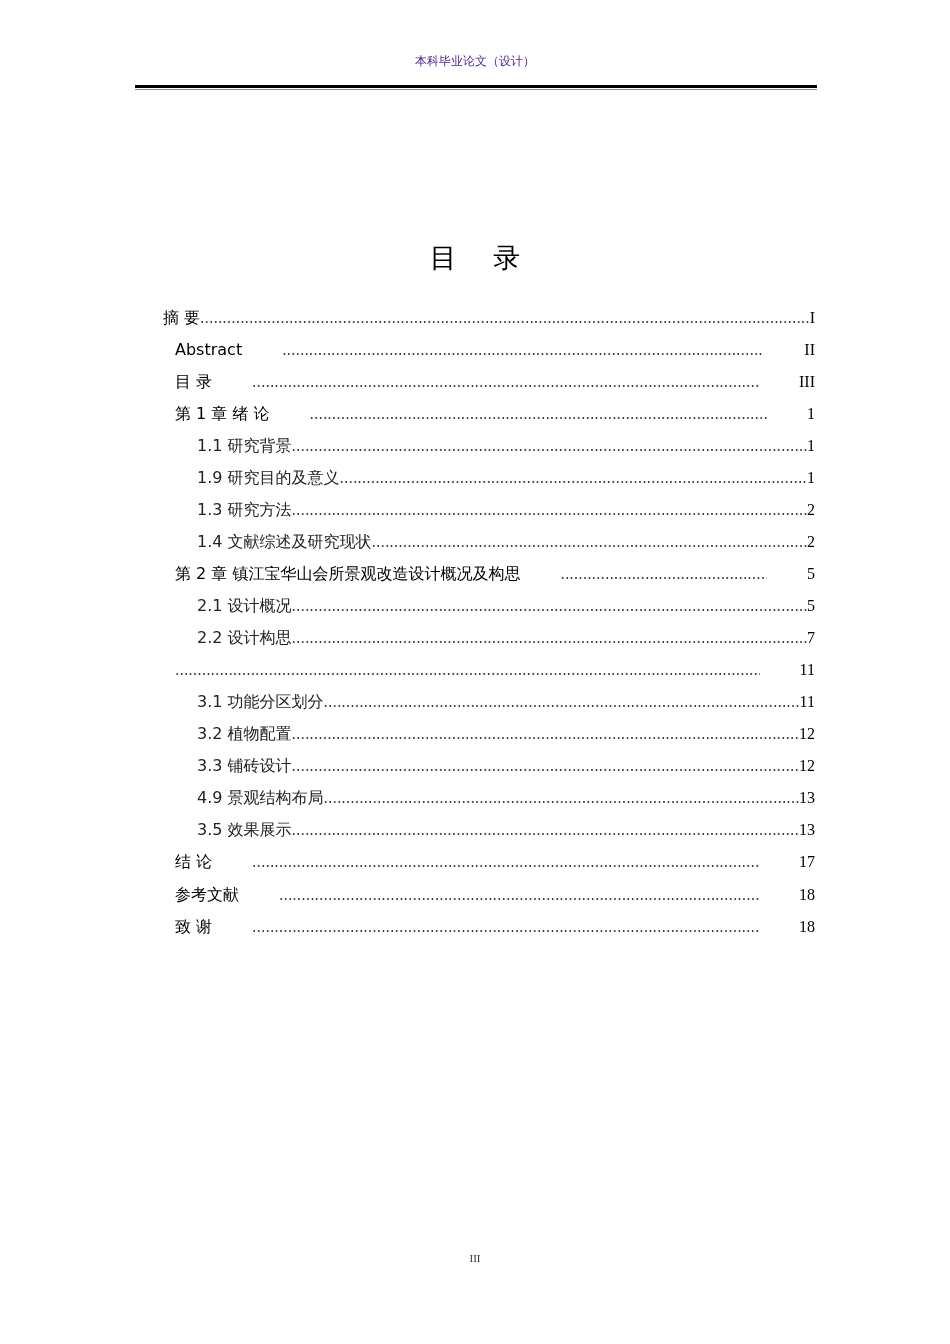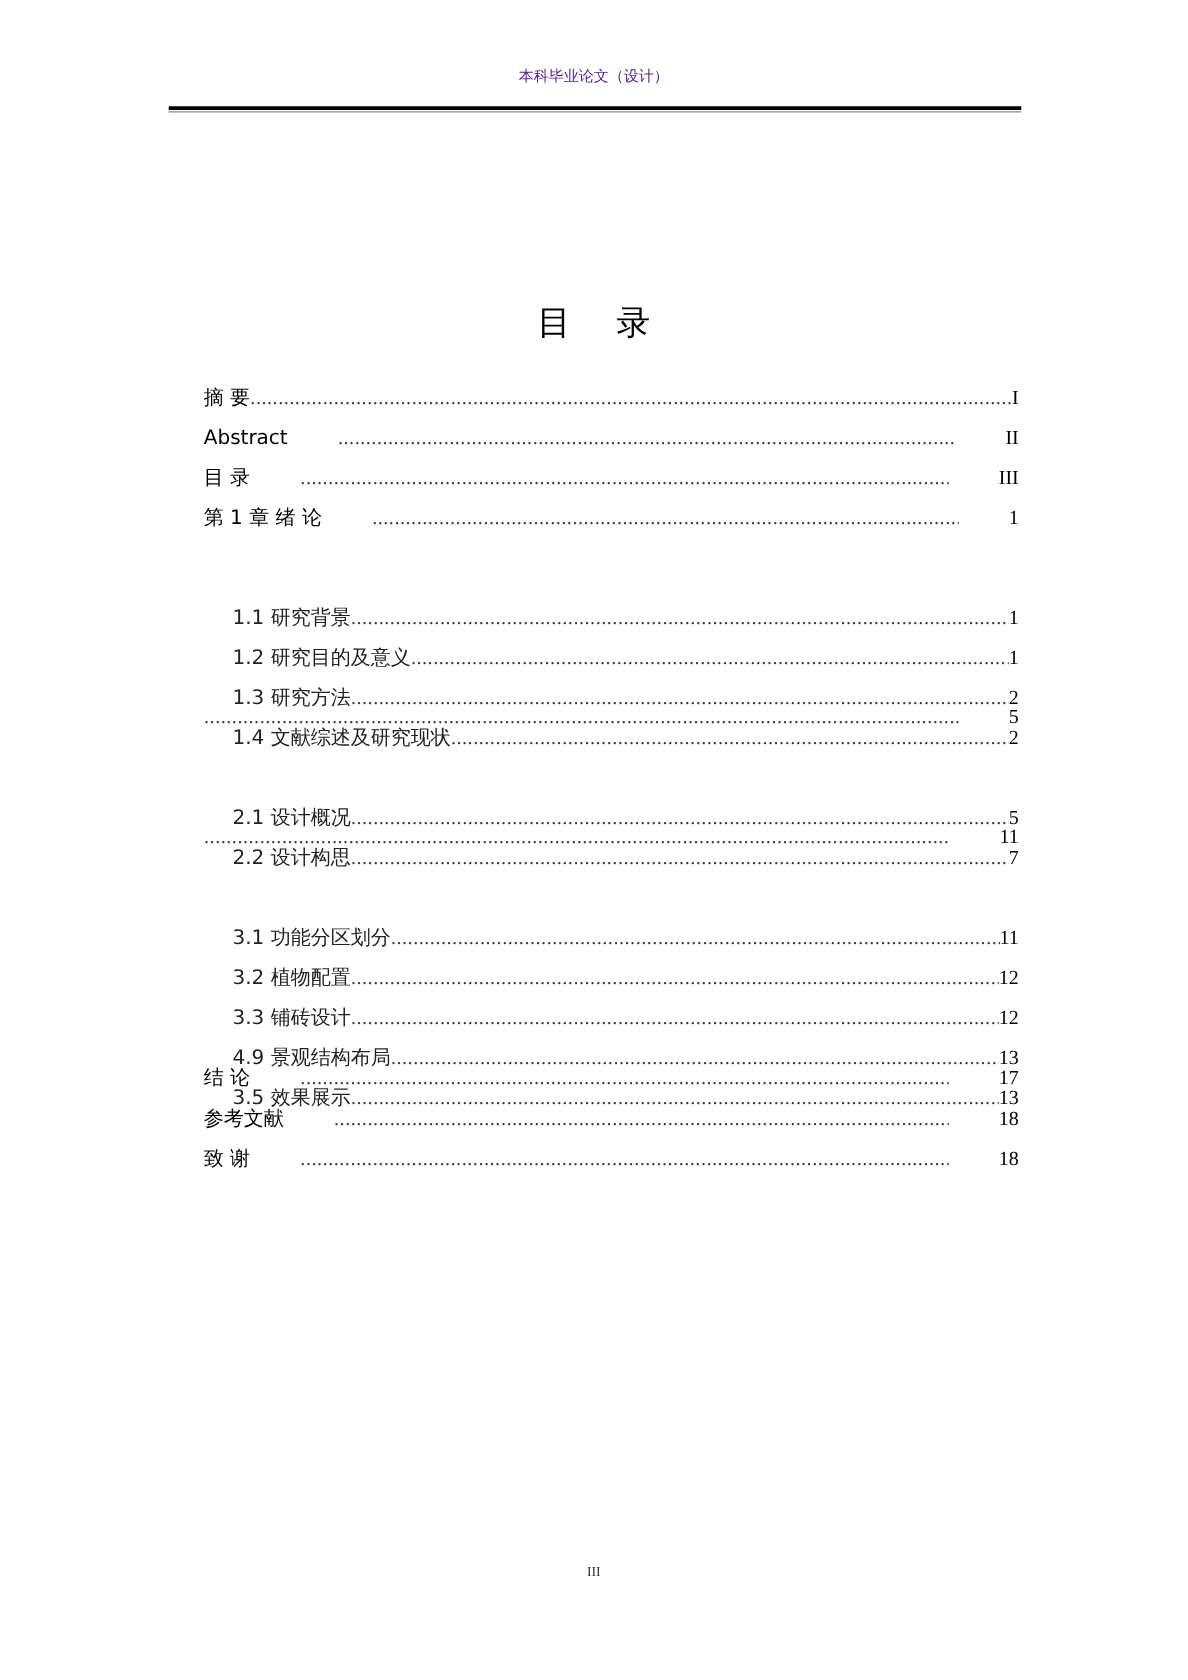--- a/index.html
+++ b/index.html
@@ -8,22 +8,22 @@
   .header-text { position: absolute; top: 53px; left: 0; width: 950px; text-align: center;
          font-family: "DejaVu Serif", "Liberation Serif", serif; font-size: 12px; color: #4c1d95; }
   .header-rule { position: absolute; top: 85px; left: 135px; width: 682px; height: 3px; background: #000; }
   .header-rule2 { position: absolute; top: 89px; left: 135px; width: 682px; height: 1px; background: #888; }
   .toc-title { position: absolute; top: 240px; left: 0; width: 950px; text-align: center;
          font-size: 27px; letter-spacing: 14px; padding-left: 14px; box-sizing: border-box; }
   .toc { position: absolute; top: 304px; left: 0; width: 950px; }
   .row { position: absolute; display: flex; align-items: baseline; height: 28px; right: 135px;
          font-size: 16px; line-height: 28px; white-space: nowrap; }
   .row.l0 { left: 152px; margin-left: 11px; }
-  .row.l1 { left: 163px; gap: 40px; }
-  .row.l2 { left: 186px; margin-top: 48px; }
+  .row.l1 { left: 175px; gap: 40px; }
+  .row.l2 { left: 197px; }
   .row .label { flex: 0 0 auto; }
   .row.l2 .label { color: #222; }
   .row .dots { flex: 1 1 auto; overflow: hidden; white-space: nowrap; color: #333;
          font-family: "DejaVu Serif", "Liberation Serif", serif; font-size: 14px; letter-spacing: 0px; }
   .row .dots::before { content: "......................................................................................................................................................................................................................................................"; }
   .row .page { flex: 0 0 auto; font-family: "Liberation Serif", "DejaVu Serif", serif; font-size: 16px; }
   .footer { position: absolute; top: 1252px; left: 0; width: 950px; text-align: center;
          font-family: "Liberation Serif", serif; font-size: 11px; color: #333; }
 </style>
 </head>
@@ -57,35 +57,36 @@
       <span class="label">第 1 章 绪 论</span>
       <span class="dots"></span>
       <span class="page">1</span>
     </div>
   <div class="row l2" style="top:128px">
       <span class="label">1.1 研究背景</span>
       <span class="dots"></span>
       <span class="page">1</span>
     </div>
   <div class="row l2" style="top:160px">
-      <span class="label">1.2 研究目的及意义</span>
+      <span class="label">1.9 研究目的及意义</span>
       <span class="dots"></span>
       <span class="page">1</span>
     </div>
   <div class="row l2" style="top:192px">
       <span class="label">1.3 研究方法</span>
       <span class="dots"></span>
       <span class="page">2</span>
     </div>
   <div class="row l2" style="top:224px">
       <span class="label">1.4 文献综述及研究现状</span>
       <span class="dots"></span>
       <span class="page">2</span>
     </div>
   <div class="row l1" style="top:256px">
+      <span class="label">第 2 章 镇江宝华山会所景观改造设计概况及构思</span>
       <span class="dots"></span>
       <span class="page">5</span>
     </div>
   <div class="row l2" style="top:288px">
       <span class="label">2.1 设计概况</span>
       <span class="dots"></span>
       <span class="page">5</span>
     </div>
   <div class="row l2" style="top:320px">
       <span class="label">2.2 设计构思</span>

